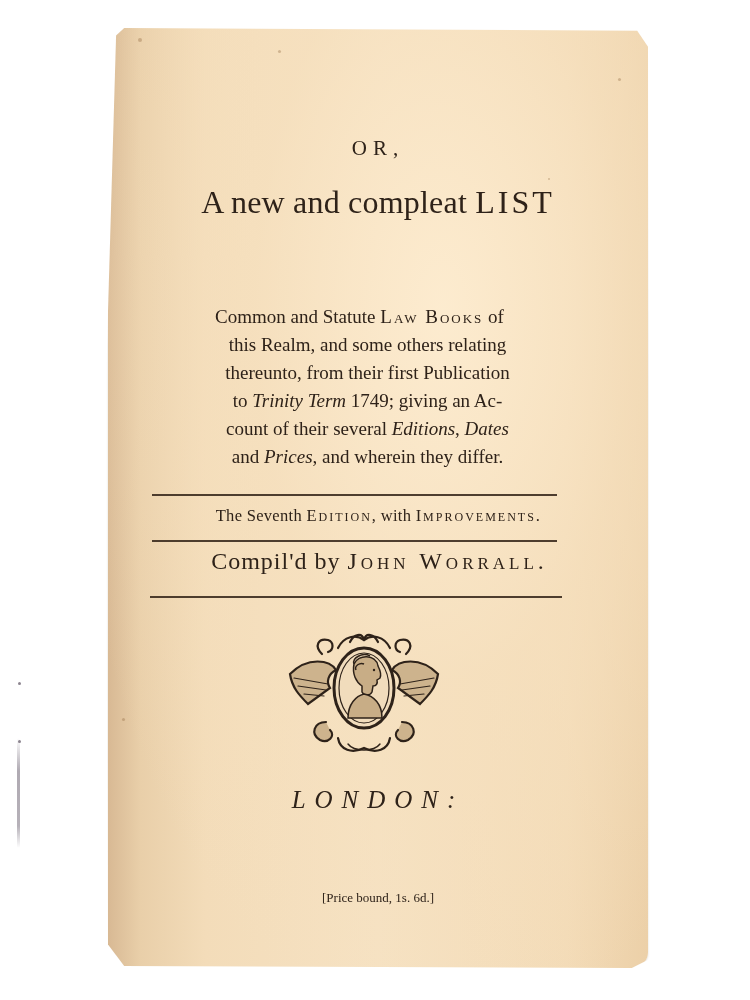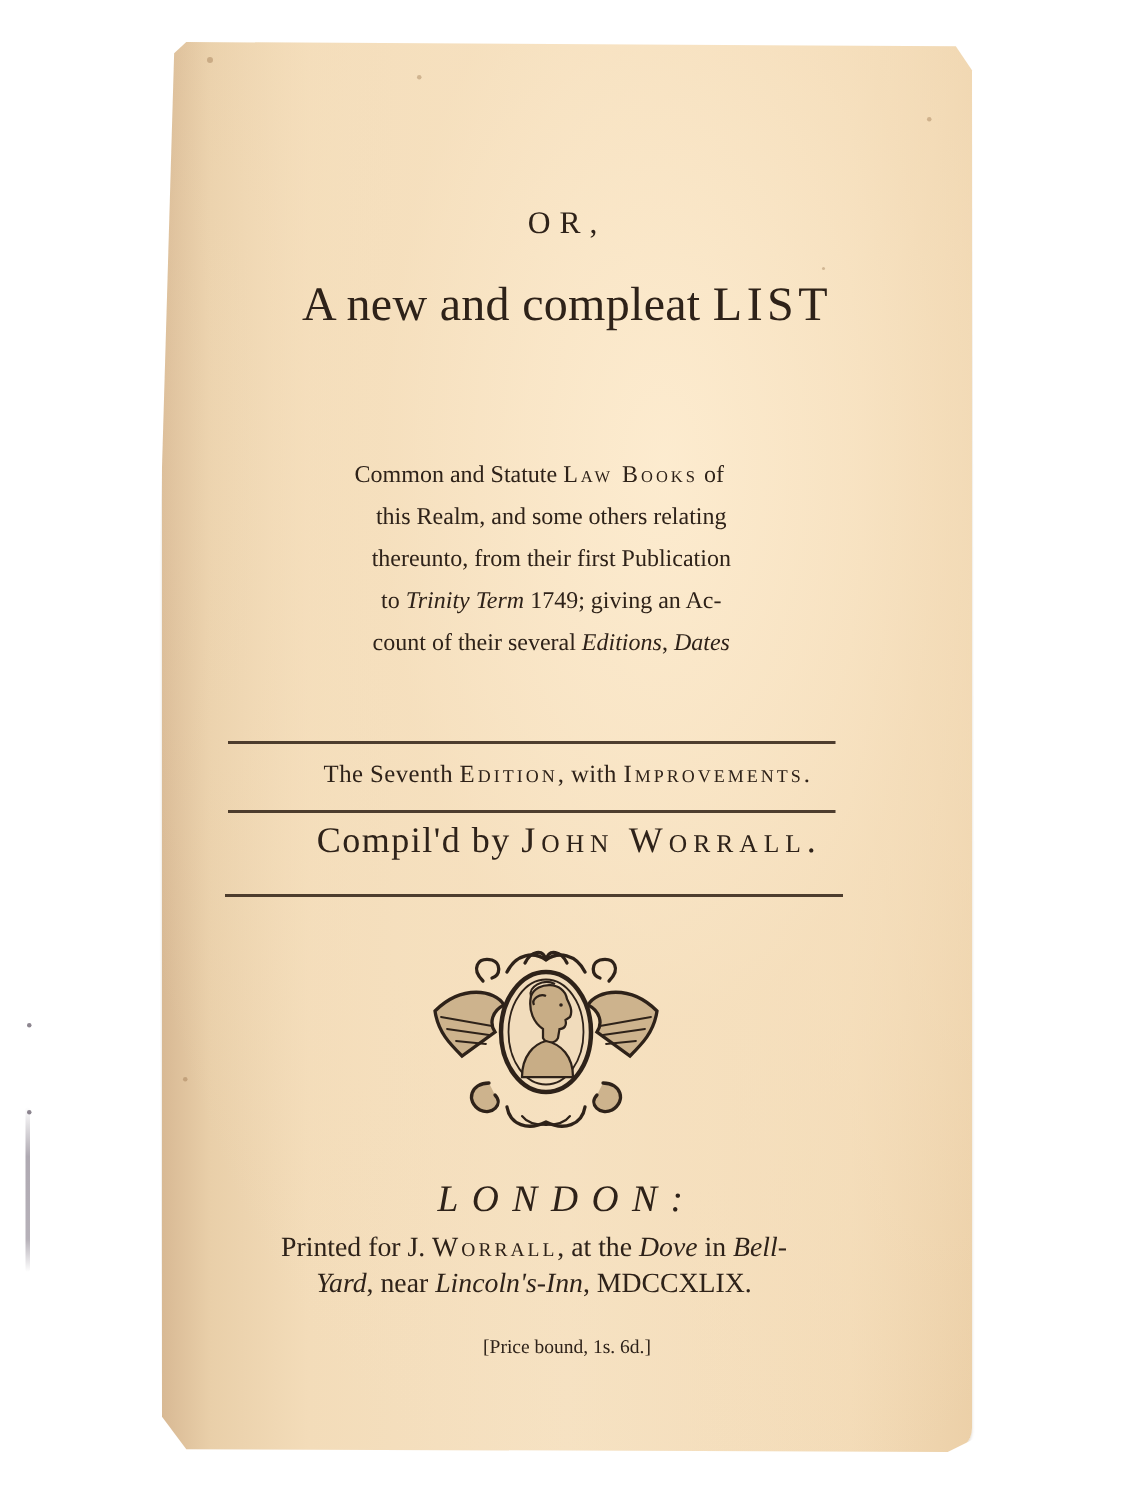--- a/index.html
+++ b/index.html
@@ -80,21 +80,21 @@
       top: 228px;
       font-size: 18px;
       font-weight: bold;
       letter-spacing: 5px;
     }
     .desc {
       position: absolute;
       left: 44px;
       width: 415px;
       top: 275px;
-      font-size: 16px;
+      font-size: 19px;
       line-height: 28px;
       text-align: justify;
       text-align-last: center;
     }
     .desc .line { display: block; white-space: nowrap; }
     .desc .line.ind { margin-left: 16px; }
     .sc { font-variant: small-caps; letter-spacing: 2px; }
     .it { font-style: italic; }
     .rule {
       position: absolute;
@@ -184,20 +184,23 @@
         <span class="line">
           <span>Common and Statute </span><span class="sc">Law Books</span><span> of</span>
         </span>
         <span class="line ind">this Realm, and some others relating</span>
         <span class="line ind">thereunto, from their first Publication</span>
         <span class="line ind">
           <span>to </span><span class="it">Trinity Term</span><span> 1749; giving an Ac-</span>
         </span>
         <span class="line ind">
           <span>count of their several </span><span class="it">Editions</span><span>, </span><span class="it">Dates</span>
+        </span>
+        <span class="line ind">
+          <span>and </span><span class="it">Prices</span><span>, and wherein they differ.</span>
         </span>
       </div>
 
       <div class="rule" style="top:466px;"></div>
 
       <div class="edition">
         <span>The Seventh </span><span class="sc">Edition</span><span>, with </span><span class="sc">Improvements</span><span>.</span>
       </div>
 
       <div class="rule" style="top:512px;"></div>
@@ -233,25 +236,17 @@
         <g fill="#c8ad86" stroke="#2e2219" stroke-width="1.5">
           <path d="M76 38 C 80 28, 98 28, 100 40 C 102 44, 104 48, 102 52 L 99 54 C 100 58, 98 60, 95 60 L 94 66 C 92 70, 86 70, 84 66 L 84 60 C 78 56, 74 48, 76 38 Z"></path>
           <path d="M70 92 C 70 78, 78 70, 86 68 C 96 70, 104 78, 104 92 Z"></path>
           <path d="M76 38 C 74 32, 84 26, 92 30 M 78 44 C 76 40, 82 36, 86 38" fill="none"></path>
         </g>
         <circle cx="96" cy="44" r="1.2" fill="#2e2219"></circle>
       </svg>
 
       <div class="london">LONDON:</div>
 
-      <div class="imprint">
-        <span class="line">
-          <span>Printed for J. </span><span class="sc">Worrall</span><span>, at the </span><span class="it">Dove</span><span> in </span><span class="it">Bell-</span>
-        </span>
-        <span class="line">
-          <span class="it">Yard</span><span>, near </span><span class="it">Lincoln's-Inn</span><span>, MDCCXLIX.</span>
-        </span>
-      </div>
 
       <div class="price">[Price bound, 1s. 6d.]</div>
     </div>
   </div>
 </div>
 
 </body></html>

